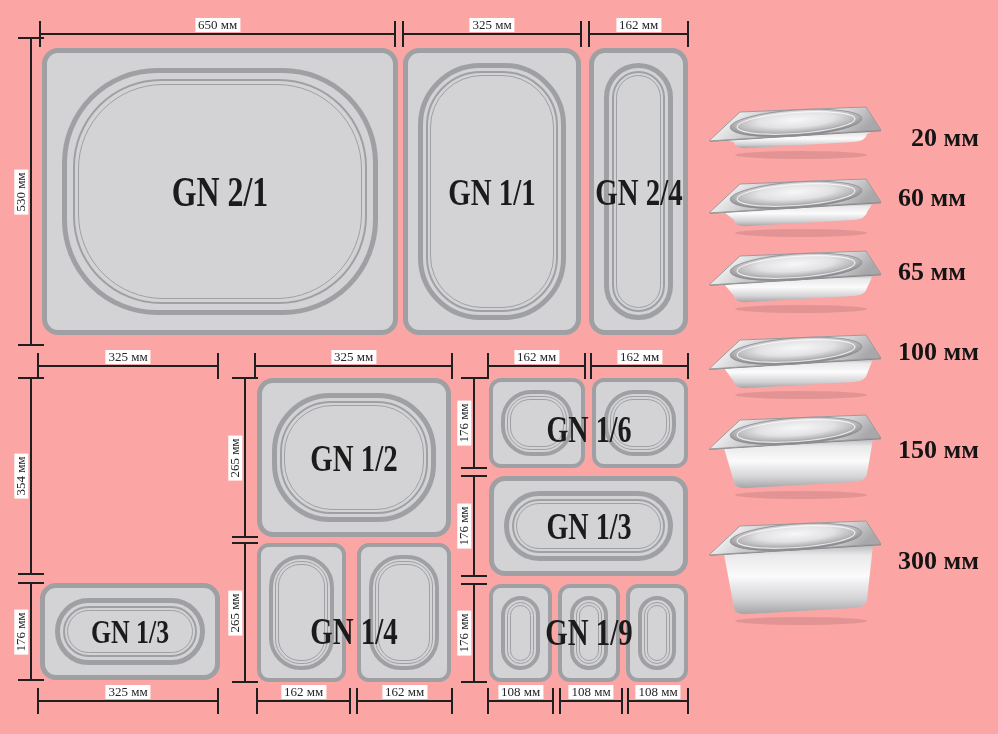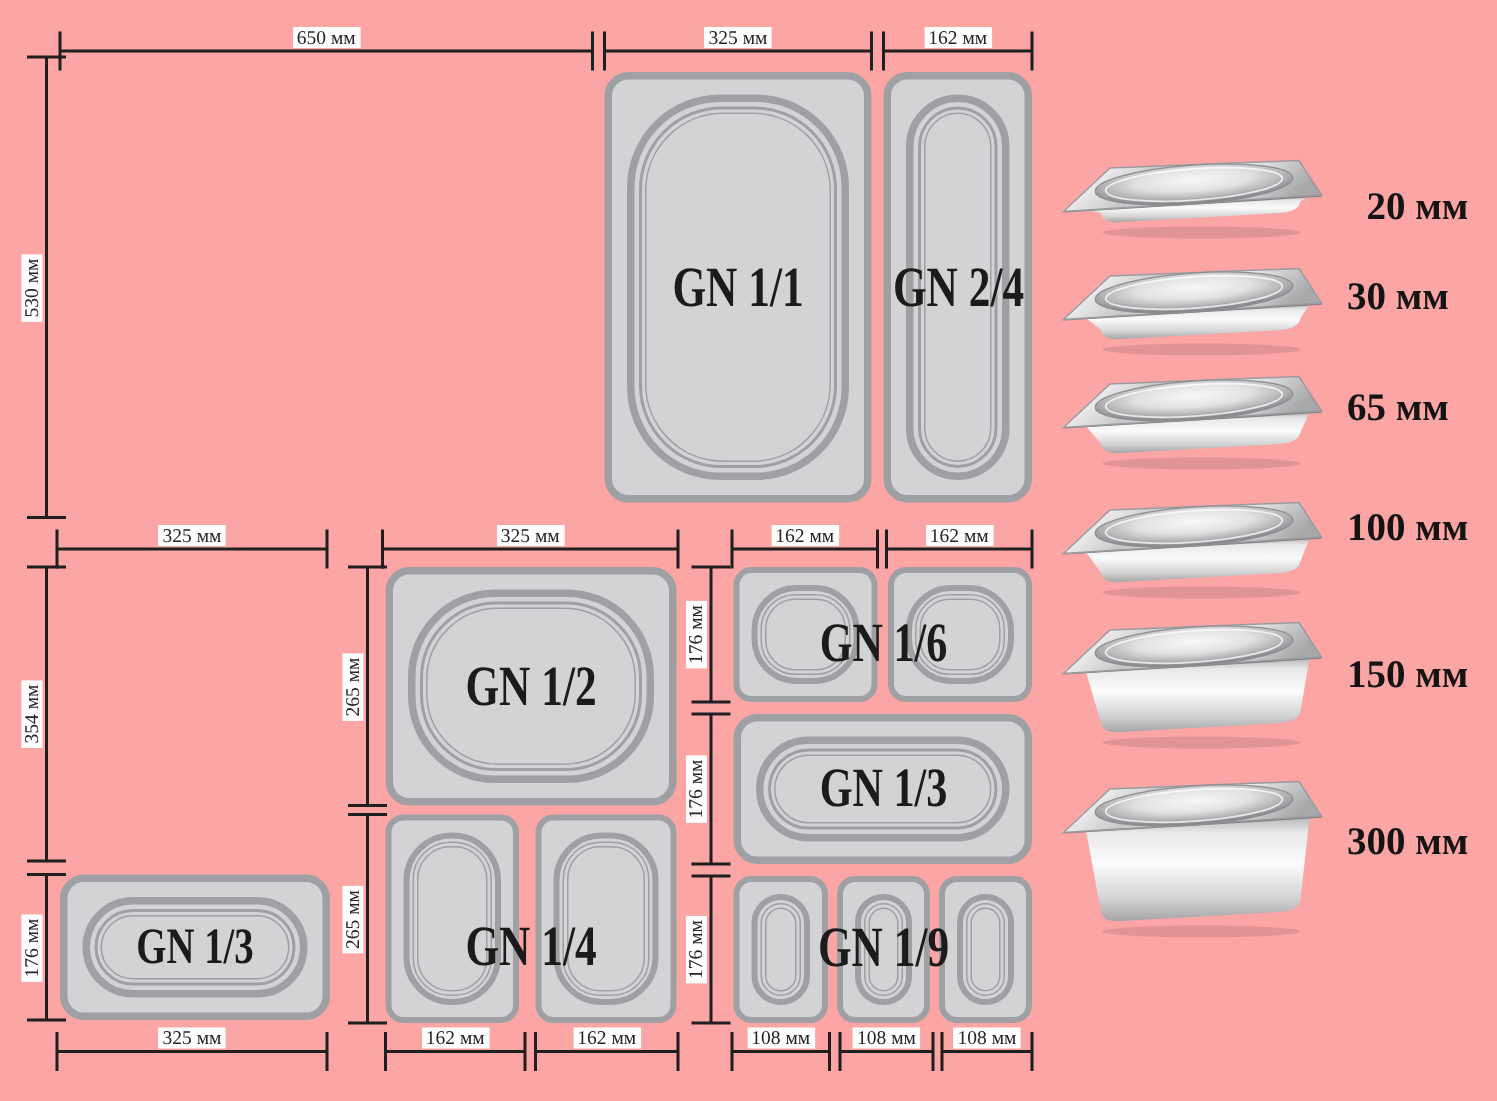--- a/index.html
+++ b/index.html
@@ -58,20 +58,26 @@
   <div class="dim dim-h" style="left:403px;top:33px;width:178px;">
     <span class="dlbl">325 мм</span>
     </div>
   <div class="dim dim-h" style="left:589px;top:33px;width:99px;">
     <span class="dlbl">162 мм</span>
     </div>
   <div class="dim dim-v" style="left:30px;top:38px;height:307px;">
     <span class="dlbl">530 мм</span>
     </div>
 
+  <div class="pan lg" style="left:42px;top:48px;width:356px;height:287px;--r:95px;">
+    <div class="ring r1"></div>
+    <div class="ring r2"></div>
+    <div class="ring r3"></div>
+    <div class="plabel" style="font-size:42px;">GN 2/1</div>
+  </div>
   <div class="pan" style="left:403px;top:48px;width:178px;height:287px;--r:62px;">
     <div class="ring r1"></div>
     <div class="ring r2"></div>
     <div class="ring r3"></div>
     <div class="plabel" style="font-size:38px;">GN 1/1</div>
   </div>
   <div class="pan" style="left:589px;top:48px;width:99px;height:287px;--r:42px;">
     <div class="ring r1"></div>
     <div class="ring r2"></div>
     <div class="ring r3"></div>
@@ -274,19 +280,19 @@
       <ellipse cx="95" cy="107" rx="66" ry="4" fill="rgba(0,0,0,0.10)"></ellipse>
       <path d="M18,40 L167,31 L161,86 Q160,93 147,94 L42,100 Q29,101 28,94 Z" fill="url(#gBody)"></path>
       <path d="M4,41 L175,30.5" stroke="#808084" stroke-width="1.5" fill="none"></path>
       <path d="M34,12 L160,7 L175,30 L3,41 Z" fill="url(#gMetal)" stroke="#9b9b9e" stroke-width="1"></path>
       <ellipse cx="90" cy="23" rx="66" ry="13" transform="rotate(-4 90 23)" fill="url(#gCav)" stroke="#8e8e92" stroke-width="0.8"></ellipse>
       <ellipse cx="90" cy="23" rx="59" ry="10.5" transform="rotate(-4 90 23)" fill="none" stroke="rgba(255,255,255,0.75)" stroke-width="1.2"></ellipse>
     </svg>
   </div>
 
   <div class="depth-label" style="top:125px;margin-left:13px;">20 мм</div>
-  <div class="depth-label" style="top:185px;">30 мм</div>
+  <div class="depth-label" style="top:185px;">60 мм</div>
   <div class="depth-label" style="top:259px;">65 мм</div>
   <div class="depth-label" style="top:339px;">100 мм</div>
   <div class="depth-label" style="top:437px;">150 мм</div>
   <div class="depth-label" style="top:548px;">300 мм</div>
 
 </div>
 
 </body></html>

